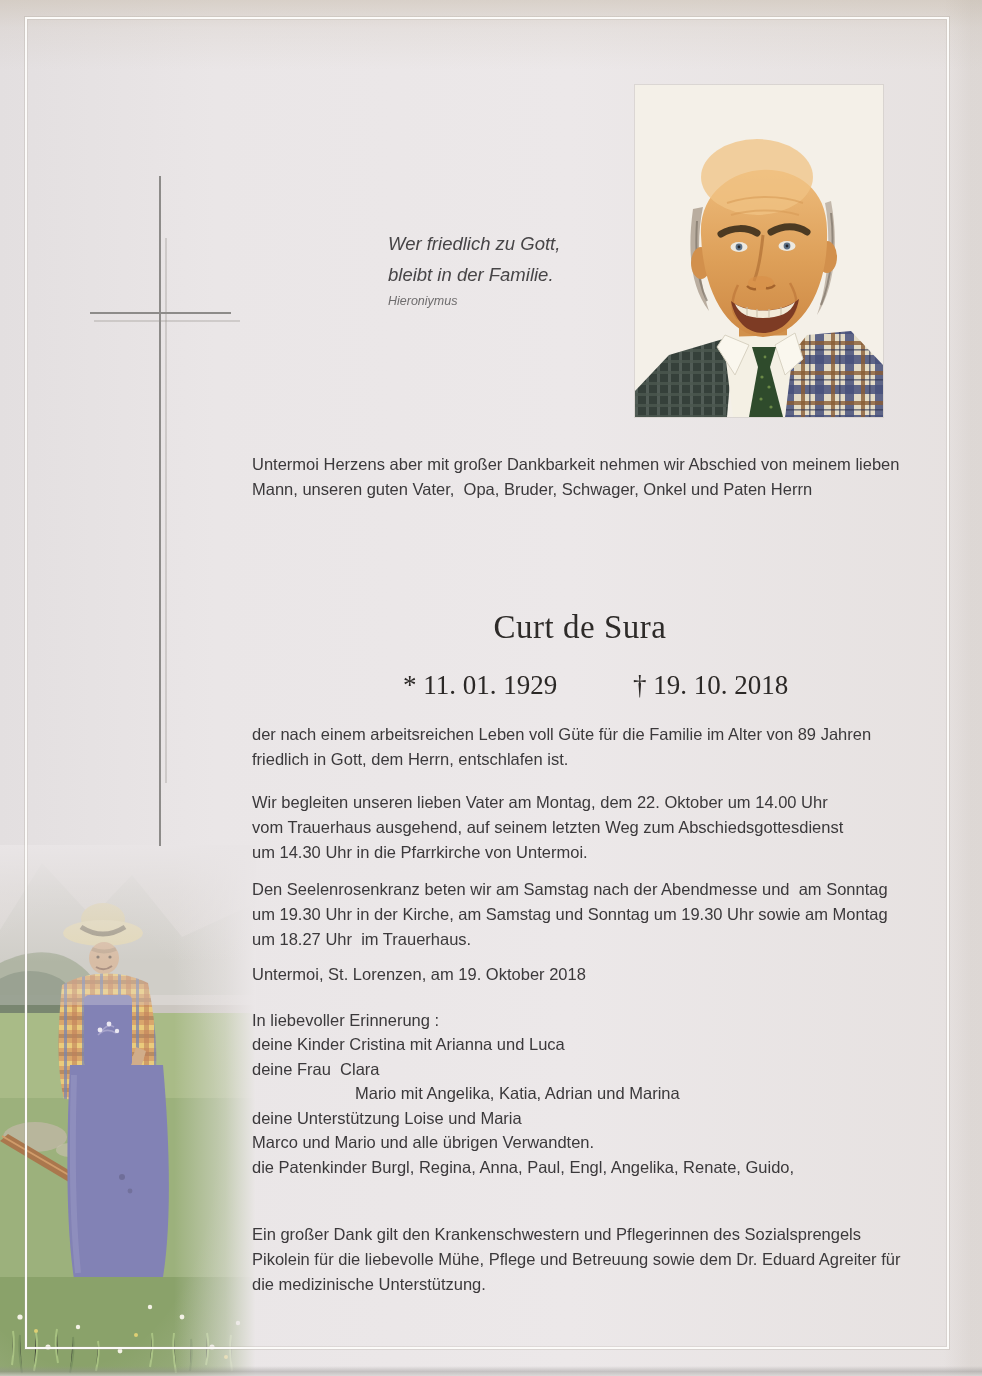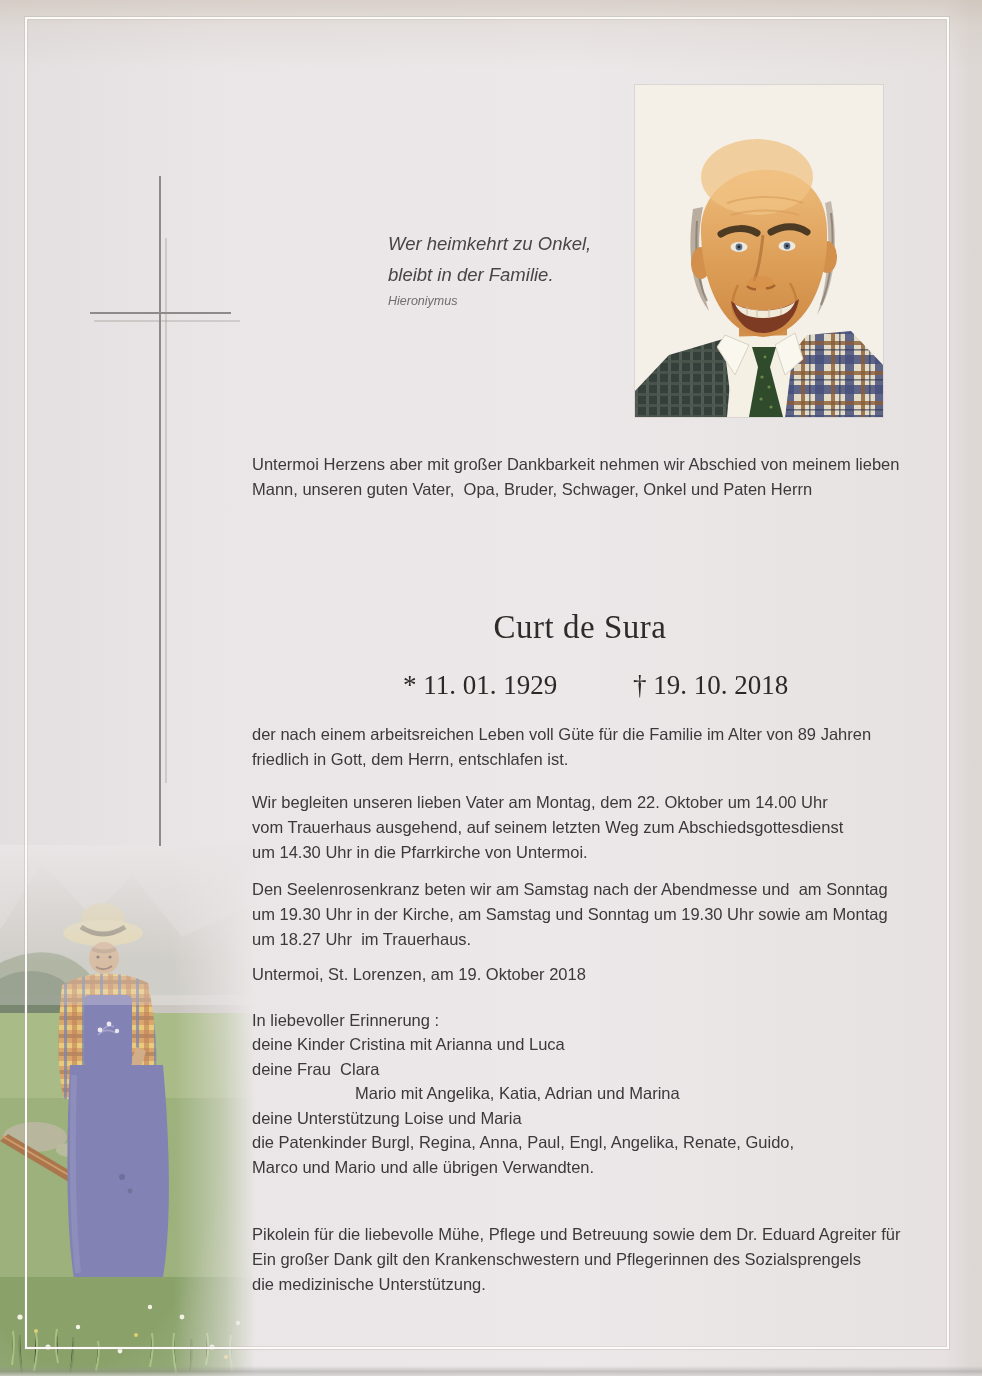--- a/index.html
+++ b/index.html
@@ -265,21 +265,21 @@
     <div class="v1"></div>
     <div class="v2"></div>
     <div class="h1"></div>
     <div class="h2"></div>
   </div>
   <div class="paper-top"></div>
   <div class="paper-right"></div>
   <div class="scan-bottom"></div>
 
   <div class="quote">
-    <div class="qline">Wer heimkehrt zu Onkel,</div>
+    <div class="qline">Wer friedlich zu Gott,</div>
     <div class="qline">bleibt in der Familie.</div>
     <div class="attr">Hieroniymus</div>
   </div>
 
   <div class="txt" style="top:452px;">
     <div class="line">Untermoi Herzens aber mit großer Dankbarkeit nehmen wir Abschied von meinem lieben</div>
     <div class="line">Mann, unseren guten Vater,  Opa, Bruder, Schwager, Onkel und Paten Herrn</div>
   </div>
 
   <div class="name-block byname">Curt de Sura</div>
@@ -311,23 +311,23 @@
 
   <div class="txt" style="top:1008px;">
     <div class="line">In liebevoller Erinnerung :</div>
   </div>
 
   <div class="mourners">
     <div class="line">deine Kinder Cristina mit Arianna und Luca</div>
     <div class="line">deine Frau  Clara</div>
     <div class="line indent">Mario mit Angelika, Katia, Adrian und Marina</div>
     <div class="line">deine Unterstützung Loise und Maria</div>
+    <div class="line">Marco und Mario und alle übrigen Verwandten.</div>
     <div class="line">die Patenkinder Burgl, Regina, Anna, Paul, Engl, Angelika, Renate, Guido,</div>
-    <div class="line">Marco und Mario und alle übrigen Verwandten.</div>
   </div>
 
   <div class="txt" style="top:1222px;">
+    <div class="line">Ein großer Dank gilt den Krankenschwestern und Pflegerinnen des Sozialsprengels</div>
     <div class="line">Pikolein für die liebevolle Mühe, Pflege und Betreuung sowie dem Dr. Eduard Agreiter für</div>
-    <div class="line">Ein großer Dank gilt den Krankenschwestern und Pflegerinnen des Sozialsprengels</div>
     <div class="line">die medizinische Unterstützung.</div>
   </div>
 
 </div>
 
 </body></html>

